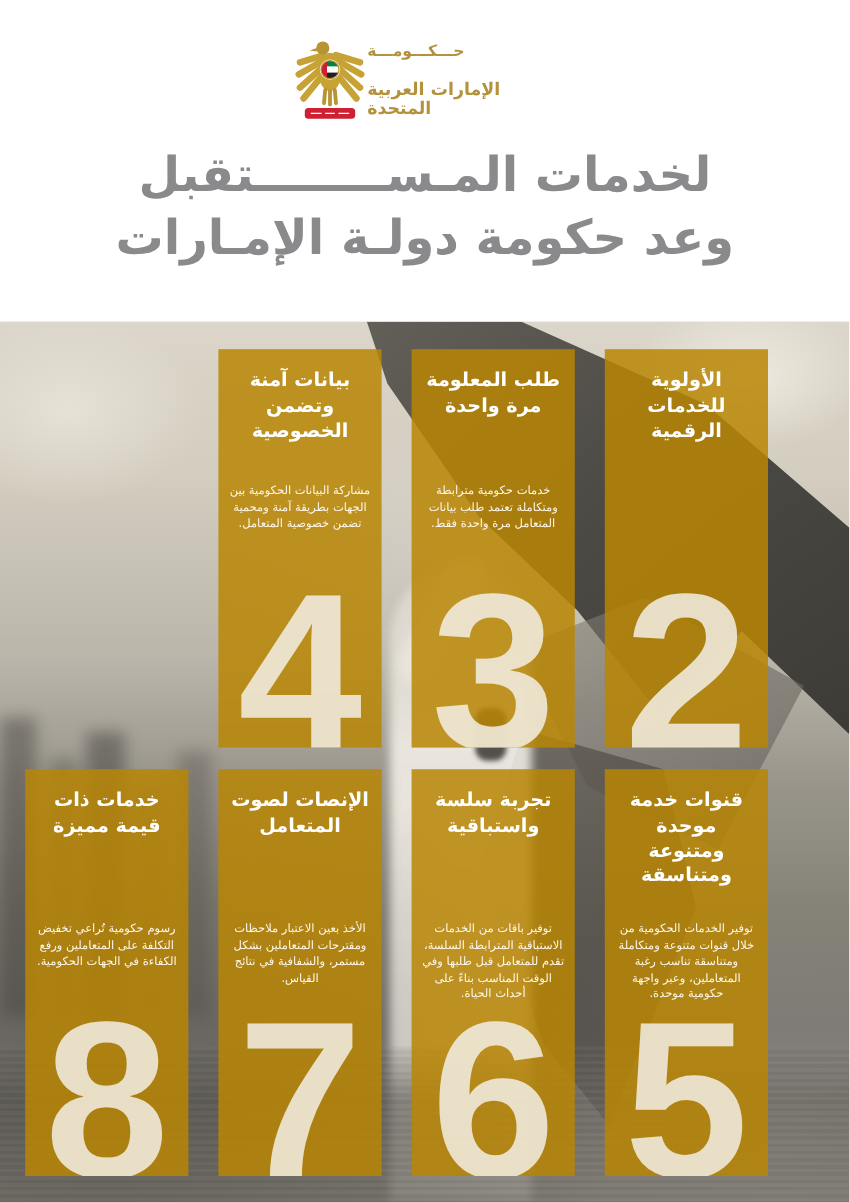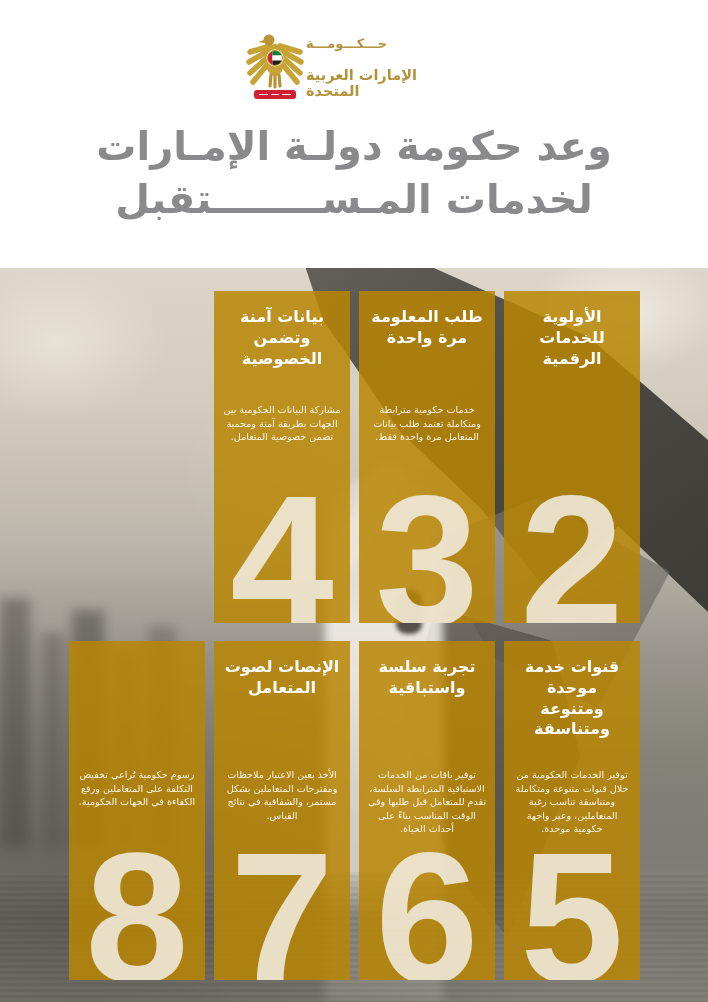--- a/index.html
+++ b/index.html
@@ -96,21 +96,21 @@
   
   .cards-row {
     position:absolute; left:68px; width:572px;
     display:flex; gap:9px; direction:rtl;
   }
   .row-1 { top:291px; height:332px; }
   .row-2 { top:641px; height:339px; }
   .card {
     position:relative; flex:none; width:136px; height:100%;
     background:rgba(184,134,3,0.85);
-    overflow:hidden; color:#ffffff;
+    overflow:hidden; color:#ffffff;margin-left:16px;
   }
   .card-title {
     margin:16px 9px 0; text-align:center;
     font-size:16px; font-weight:bold; line-height:1.3;
   }
   .card-body {
     position:absolute; left:7px; right:7px;
     font-size:9.6px; line-height:1.42; text-align:center;
     color:#fdf6e9;
   }
@@ -188,22 +188,22 @@
       <rect x="10" y="60" width="42" height="9" rx="3" fill="#cf2033"></rect>
       <g stroke="#ffffff" stroke-width="1">
         <line x1="15" y1="64.5" x2="24" y2="64.5"></line>
         <line x1="27" y1="64.5" x2="35" y2="64.5"></line>
         <line x1="38" y1="64.5" x2="47" y2="64.5"></line>
       </g>
     </svg>
   </div>
 
   <div class="main-title">
+    <div>لخدمات المـســــــــتقبل</div>
     <div>وعد حكومة دولـة الإمـارات</div>
-    <div>لخدمات المـســــــــتقبل</div>
   </div>
 
   <div class="cards-row row-1">
     <div class="card">
       <div class="card-title">الأولوية للخدمات الرقمية</div>
       <div class="card-number">2</div>
     </div>
     <div class="card">
       <div class="card-title">طلب المعلومة مرة واحدة</div>
       <div class="card-body">خدمات حكومية مترابطة ومتكاملة تعتمد طلب بيانات المتعامل مرة واحدة فقط.</div>
@@ -226,18 +226,19 @@
       <div class="card-title">تجربة سلسة واستباقية</div>
       <div class="card-body">توفير باقات من الخدمات الاستباقية المترابطة السلسة، تقدم للمتعامل قبل طلبها وفي الوقت المناسب بناءً على أحداث الحياة.</div>
       <div class="card-number">6</div>
     </div>
     <div class="card">
       <div class="card-title">الإنصات لصوت المتعامل</div>
       <div class="card-body">الأخذ بعين الاعتبار ملاحظات ومقترحات المتعاملين بشكل مستمر، والشفافية في نتائج القياس.</div>
       <div class="card-number">7</div>
     </div>
     <div class="card">
+      <div class="card-title">خدمات ذات قيمة مميزة</div>
       <div class="card-body">رسوم حكومية تُراعي تخفيض التكلفة على المتعاملين ورفع الكفاءة في الجهات الحكومية.</div>
       <div class="card-number">8</div>
     </div>
   </div>
 
 </div>
 
 </body></html>

